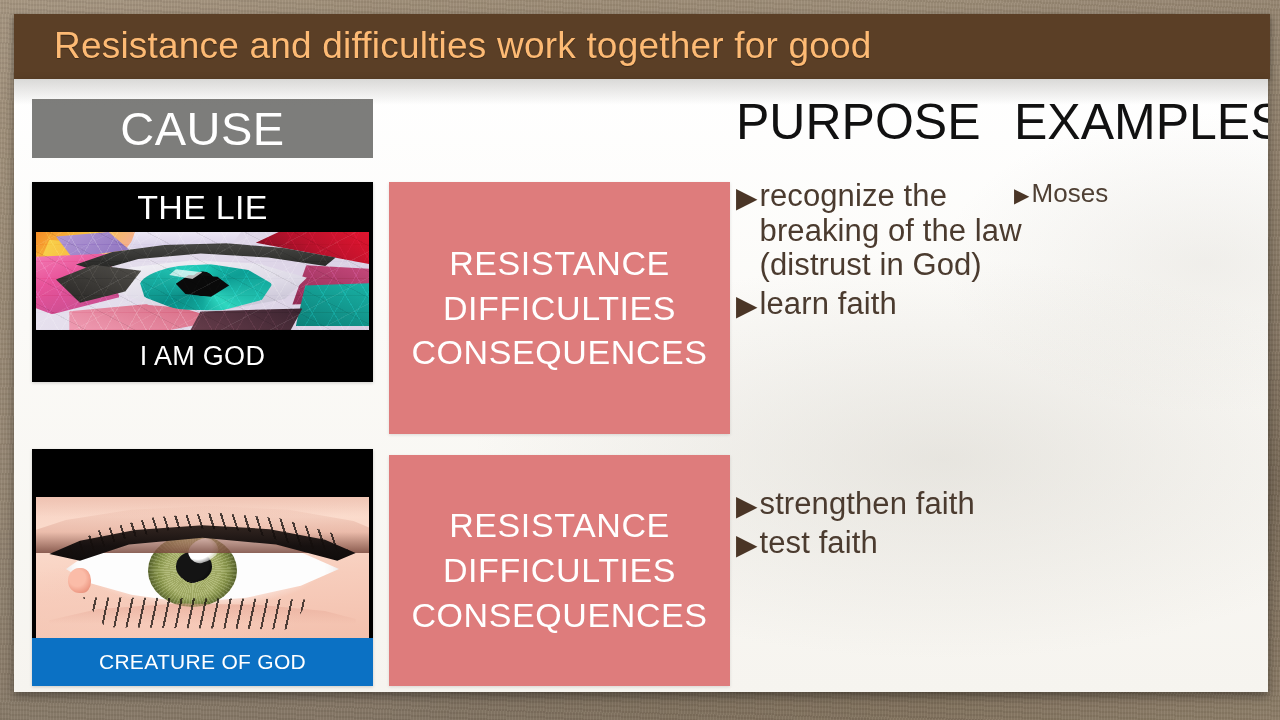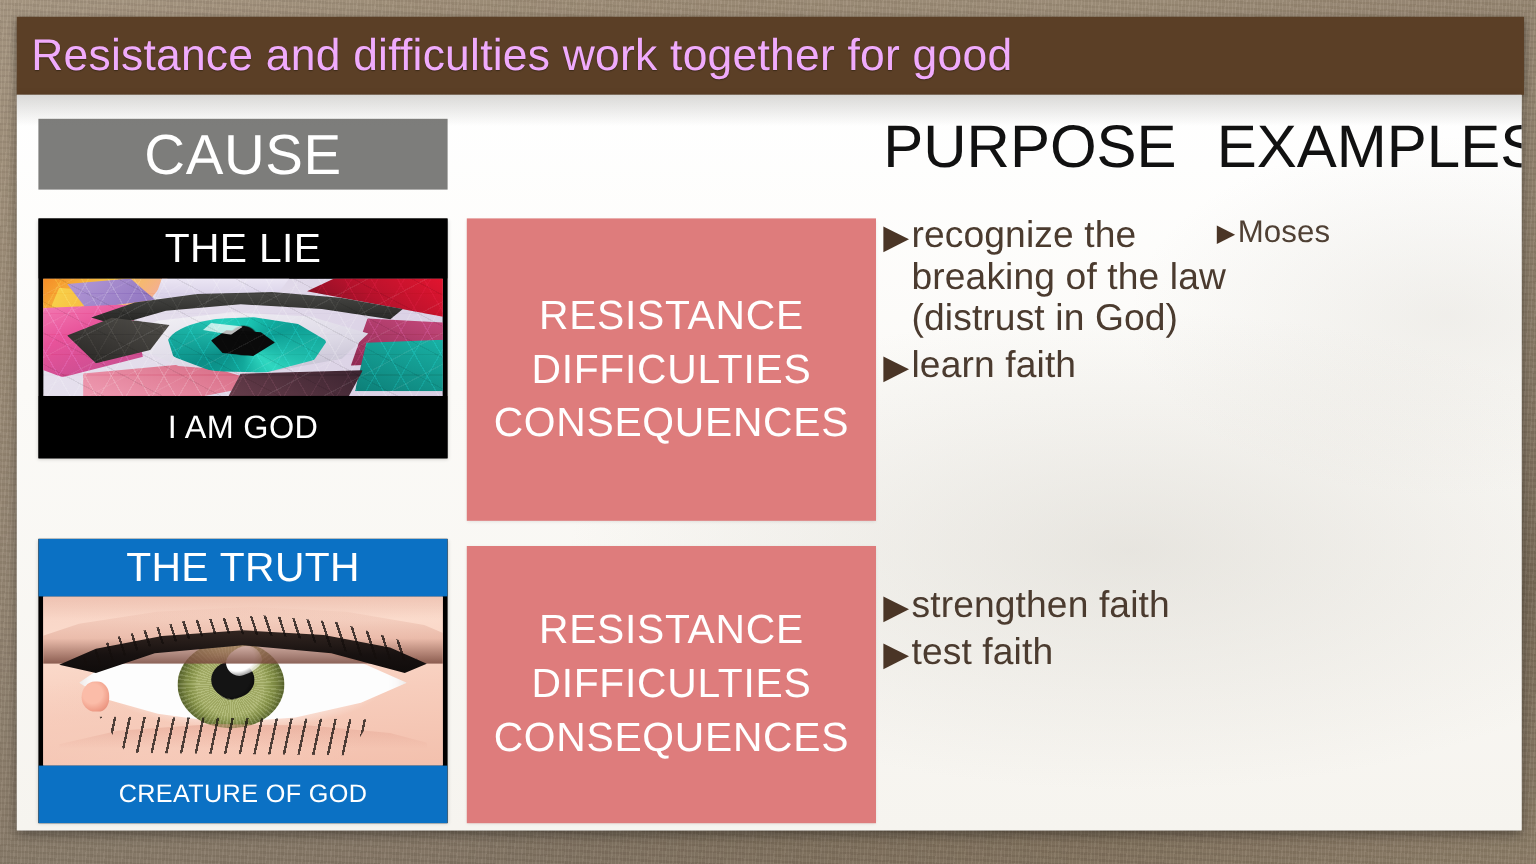--- a/index.html
+++ b/index.html
@@ -28,22 +28,22 @@
   }
 
   
   #banner{
     position:absolute;left:14px;top:14px;width:1256px;height:65px;
     background:#5b3f26;
     box-shadow:0 3px 7px rgba(0,0,0,.45);
     overflow:hidden;
   }
   #banner-title{
-    position:absolute;left:12px;top:50%;transform:translateY(-52%);
-    color:#f0abfc;
+    position:absolute;left:40px;top:50%;transform:translateY(-52%);
+    color:#fdba74;
     font-size:37px;
     letter-spacing:.2px;
     font-stretch:condensed;
     transform-origin:left center;
     white-space:nowrap;
     text-shadow:0 1px 1px rgba(0,0,0,.35);
     text-align:center;
   }
 
   
@@ -367,21 +367,20 @@
     </div>
 
     <div class="bullet-col" id="examples-1">
       <div class="bi small">
         <span class="tri">▶</span>
         <span class="tx">Moses</span>
       </div>
     </div>
 
     <div class="cause-card" id="cause-truth">
-      <div class="cap cap-top">THE TRUTH</div>
 
       <div class="media" id="truth-media">
         <div class="real">
           <div class="skin"></div>
           <div class="brow-shade"></div>
           <div class="sclera-shape"></div>
           <div class="iris"></div>
           <div class="iris-rays"></div>
           <div class="pupil"></div>
           <div class="hl"></div>

